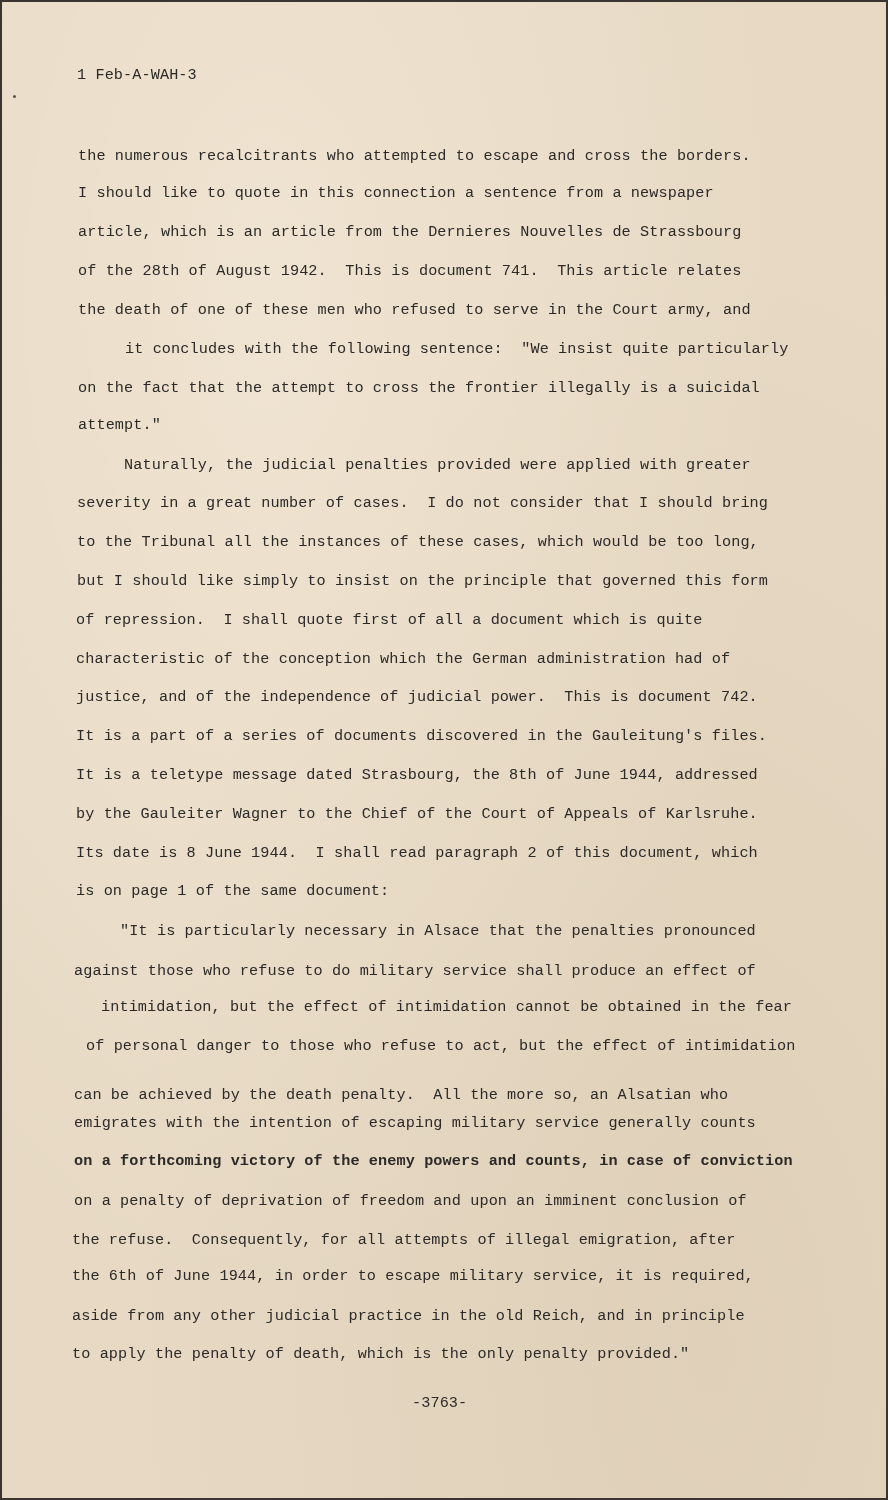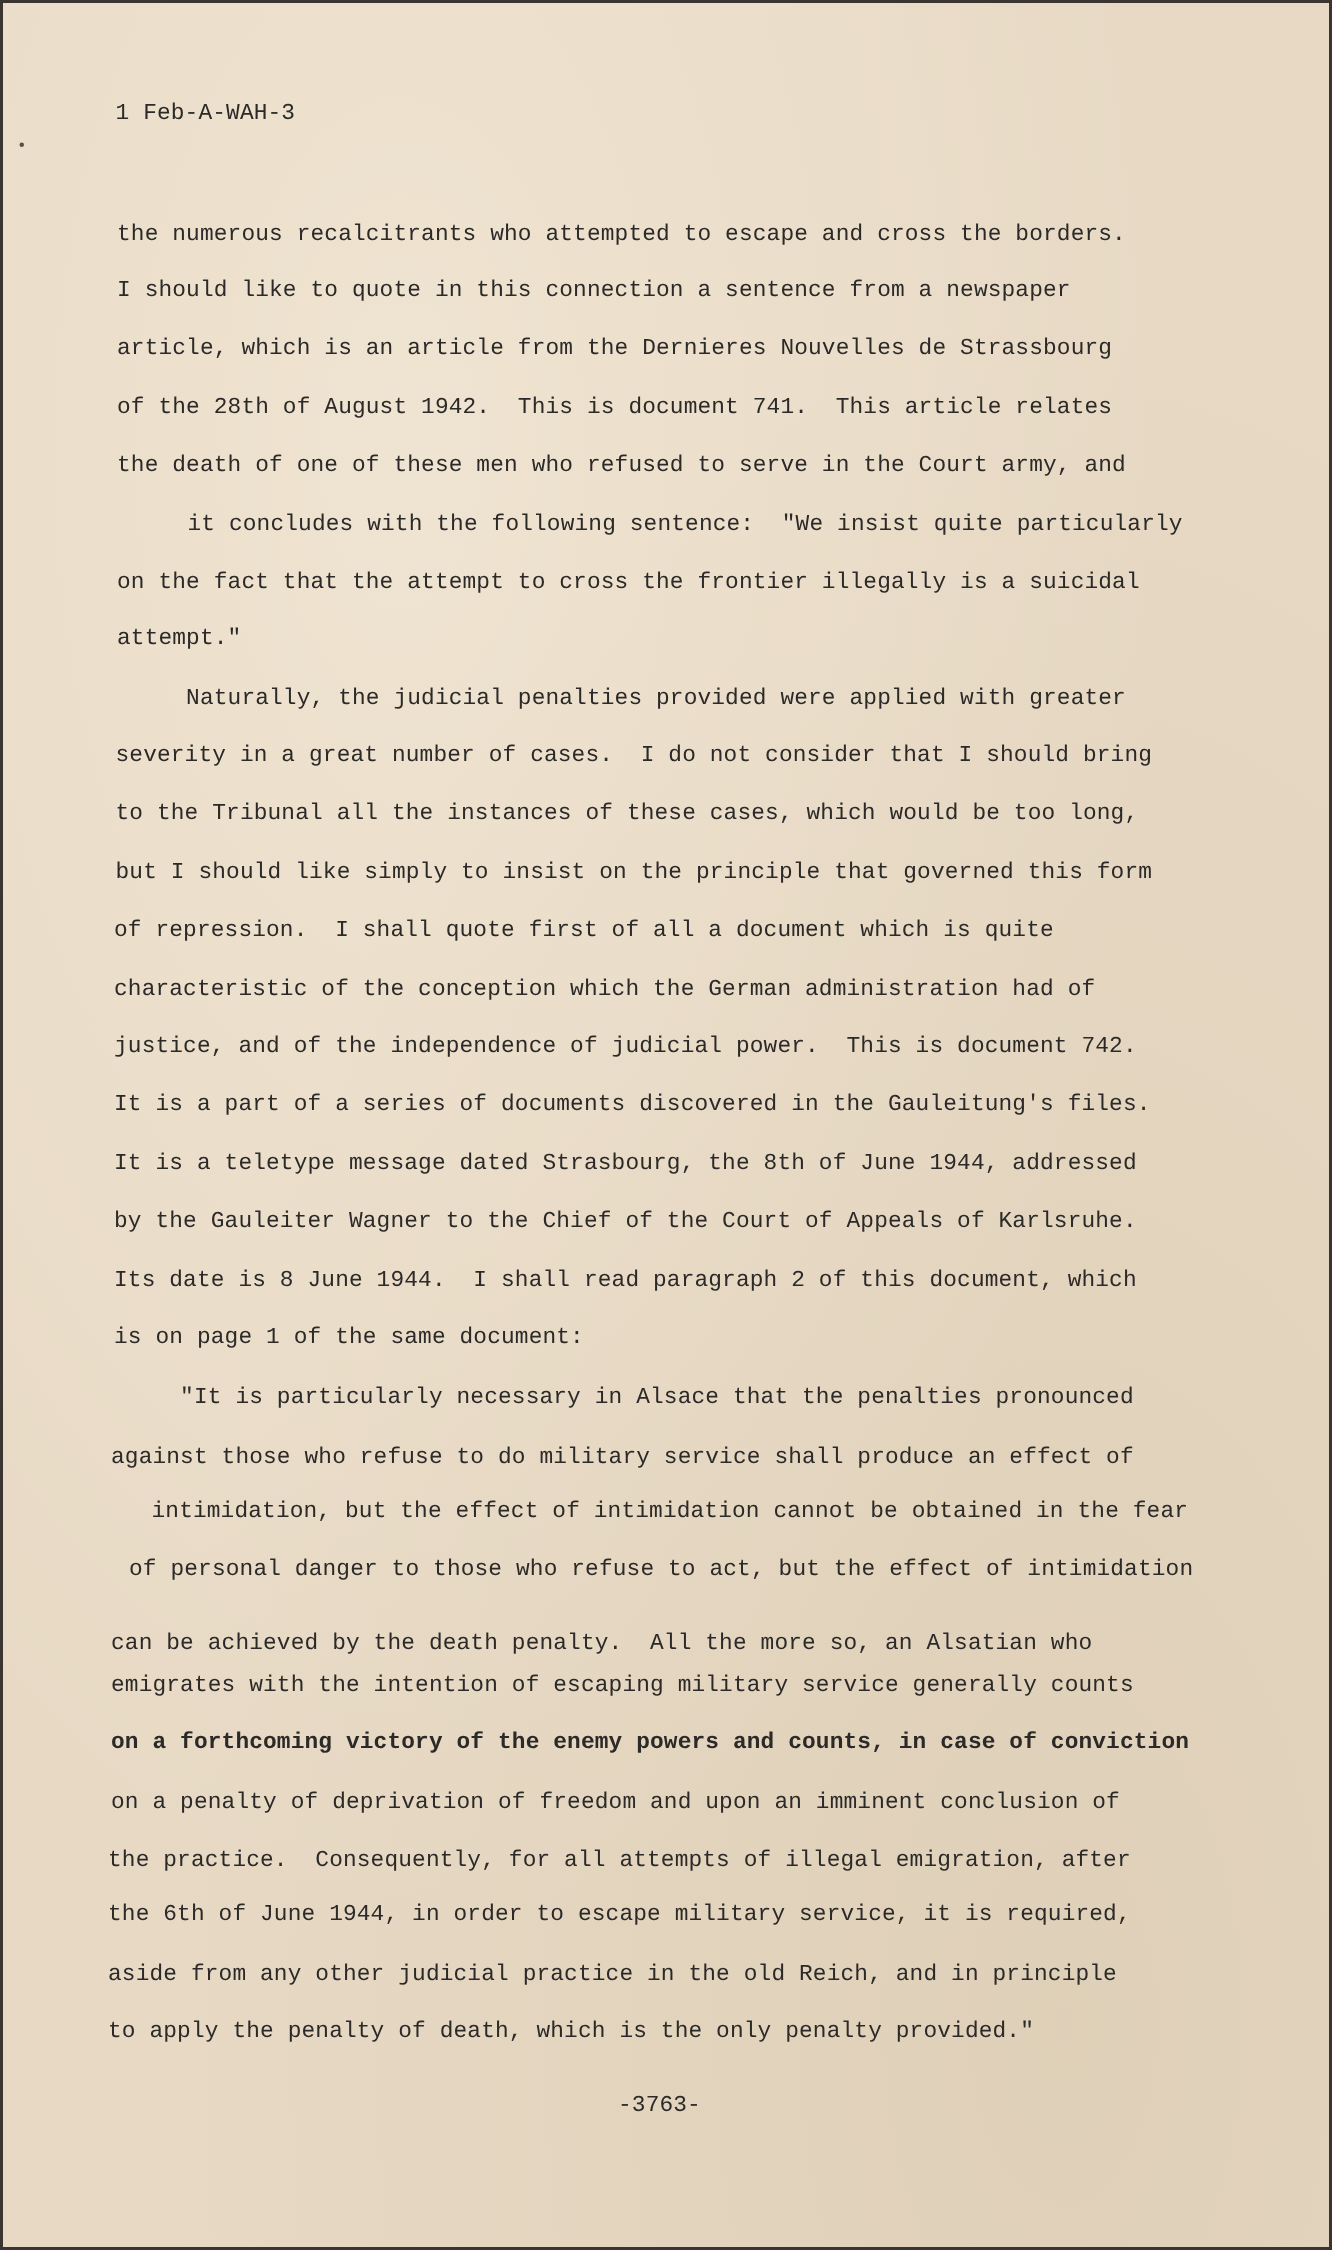--- a/index.html
+++ b/index.html
@@ -81,20 +81,20 @@
       <div class="typed line" style="top: 842px; left: 74px;">Its date is 8 June 1944.  I shall read paragraph 2 of this document, which</div>
       <div class="typed line" style="top: 880px; left: 74px;">is on page 1 of the same document:</div>
       <div class="typed line" style="top: 920px; left: 72px;">     "It is particularly necessary in Alsace that the penalties pronounced</div>
       <div class="typed line" style="top: 960px; left: 72px;">against those who refuse to do military service shall produce an effect of</div>
       <div class="typed line" style="top: 996px; left: 72px; margin-left: 27px;">intimidation, but the effect of intimidation cannot be obtained in the fear</div>
       <div class="typed line" style="top: 1035px; left: 84px; text-align: right;">of personal danger to those who refuse to act, but the effect of intimidation</div>
       <div class="typed line" style="top: 1073px; left: 72px; margin-top: 11px;">can be achieved by the death penalty.  All the more so, an Alsatian who</div>
       <div class="typed line" style="top: 1112px; left: 72px; text-align: right;">emigrates with the intention of escaping military service generally counts</div>
       <div class="typed line" style="top: 1150px; left: 72px; font-weight: bold;">on a forthcoming victory of the enemy powers and counts, in case of conviction</div>
       <div class="typed line" style="top: 1190px; left: 72px;">on a penalty of deprivation of freedom and upon an imminent conclusion of</div>
-      <div class="typed line" style="top: 1229px; left: 70px;">the practice.  Consequently, for all attempts of illegal emigration, after</div>
+      <div class="typed line" style="top: 1229px; left: 70px;">the refuse.  Consequently, for all attempts of illegal emigration, after</div>
       <div class="typed line" style="top: 1265px; left: 70px;">the 6th of June 1944, in order to escape military service, it is required,</div>
       <div class="typed line" style="top: 1305px; left: 70px;">aside from any other judicial practice in the old Reich, and in principle</div>
       <div class="typed line" style="top: 1343px; left: 70px;">to apply the penalty of death, which is the only penalty provided."</div>
     </div>
 
   <div class="typed page-number">-3763-</div>
 </div>
 
 </body></html>

